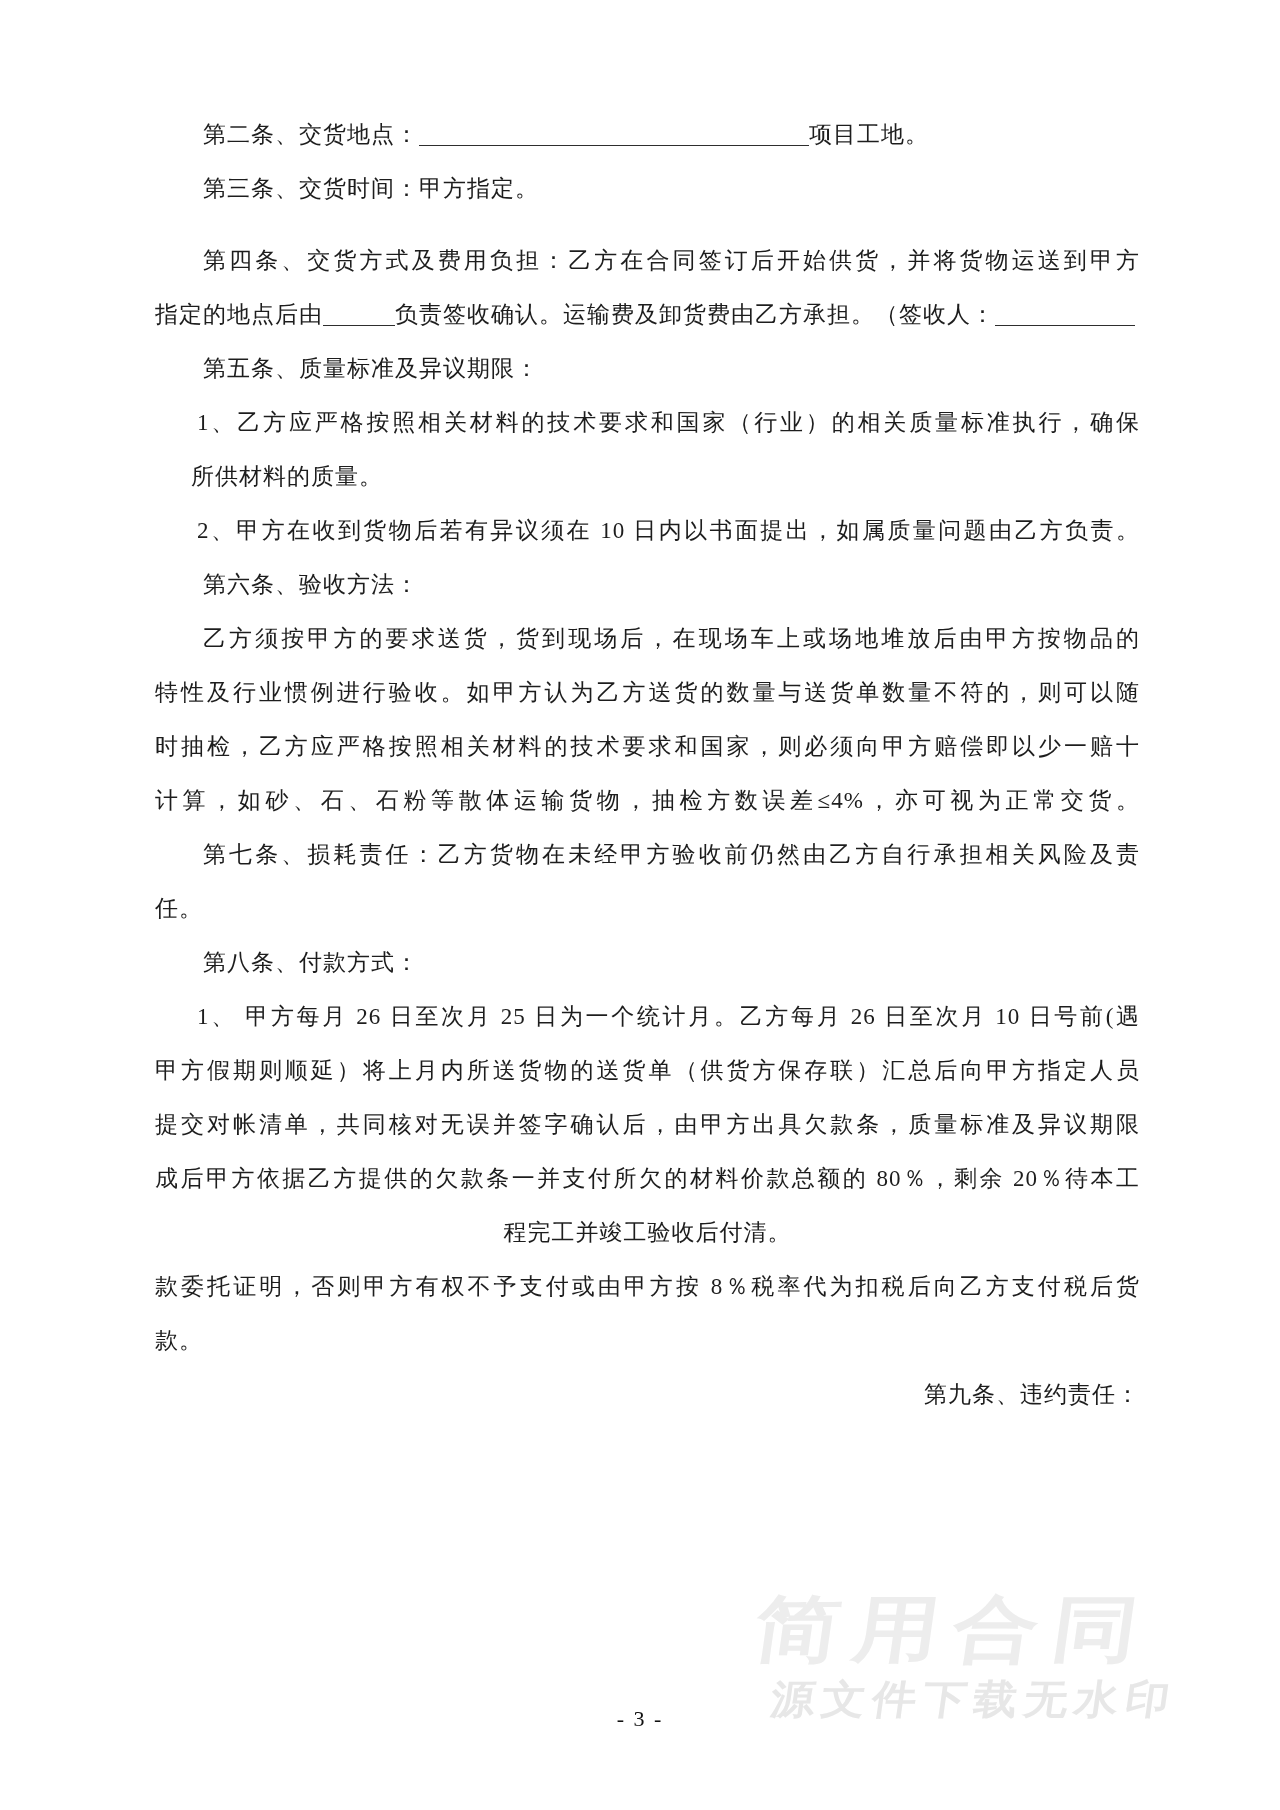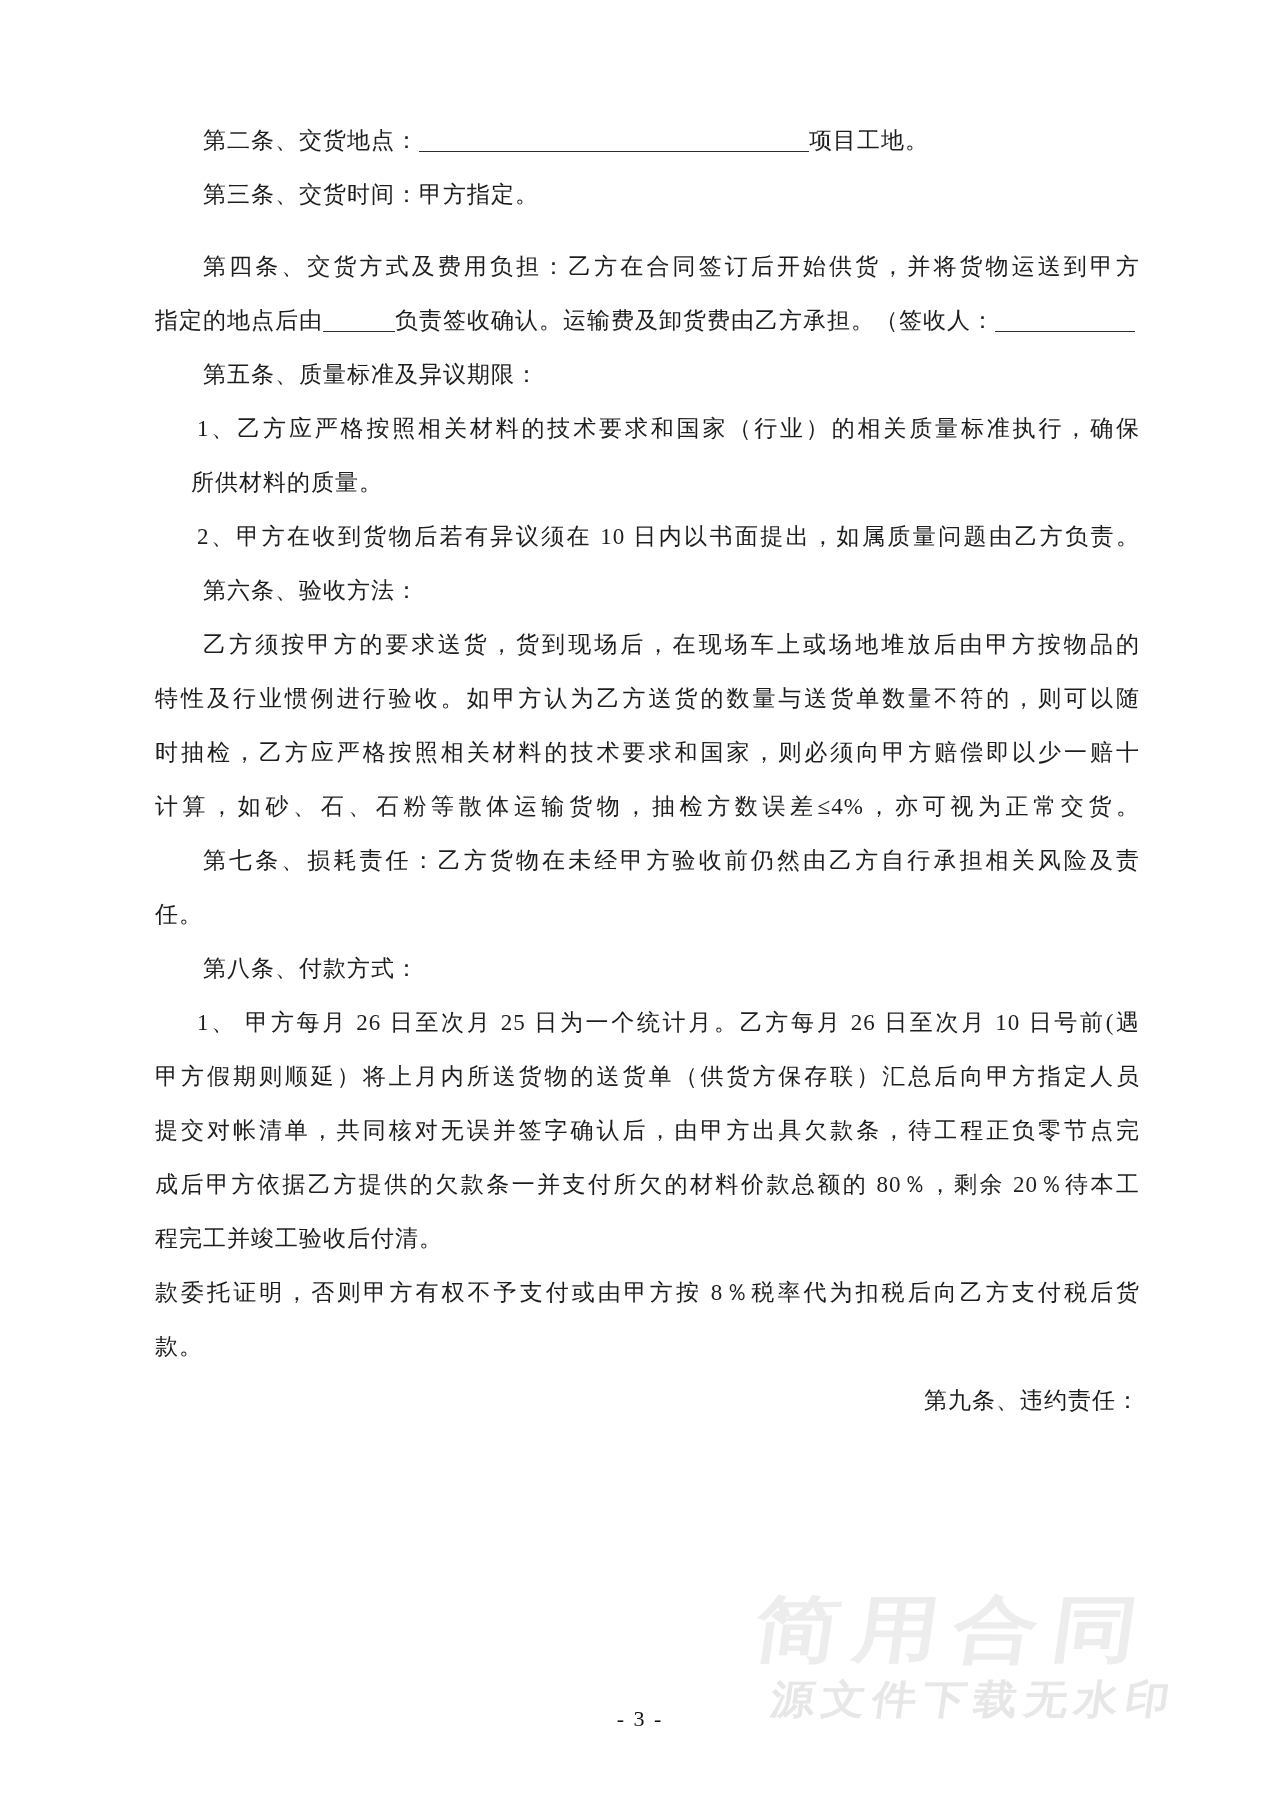--- a/index.html
+++ b/index.html
@@ -6,21 +6,21 @@
   .page {
     position:relative;
     width:1280px; height:1810px;
     background:#ffffff;
     overflow:hidden;
     font-family:"Liberation Serif","DejaVu Serif",serif;
     color:#1d1d1d;
   }
   .content {
     position:absolute;
-    top:114px; left:155px;
+    top:108px; left:155px;
     width:985px;
   }
   .line {
     font-size:23px;
     letter-spacing:1px;
     line-height:54px;
     height:54px;
     white-space:nowrap;
   }
   .line.full {
@@ -85,23 +85,23 @@
       <div class="line" style="padding-left: 48px;"><span>第六条、验收方法：</span></div>
       <div class="line full" style="padding-left: 48px;"><span>乙方须按甲方的要求送货，货到现场后，在现场车上或场地堆放后由甲方按物品的</span></div>
       <div class="line full" style="padding-left: 0px;"><span>特性及行业惯例进行验收。如甲方认为乙方送货的数量与送货单数量不符的，则可以随</span></div>
       <div class="line full" style="padding-left: 0px;"><span>时抽检，乙方应严格按照相关材料的技术要求和国家，则必须向甲方赔偿即以少一赔十</span></div>
       <div class="line full" style="padding-left: 0px;"><span>计算，如砂、石、石粉等散体运输货物，抽检方数误差≤4%，亦可视为正常交货。</span></div>
       <div class="line full" style="padding-left: 48px;"><span>第七条、损耗责任：乙方货物在未经甲方验收前仍然由乙方自行承担相关风险及责</span></div>
       <div class="line" style="padding-left: 0px;"><span>任。</span></div>
       <div class="line" style="padding-left: 48px;"><span>第八条、付款方式：</span></div>
       <div class="line full" style="padding-left: 42px;"><span>1、 甲方每月 26 日至次月 25 日为一个统计月。乙方每月 26 日至次月 10 日号前(遇</span></div>
       <div class="line full" style="padding-left: 0px;"><span>甲方假期则顺延）将上月内所送货物的送货单（供货方保存联）汇总后向甲方指定人员</span></div>
-      <div class="line full" style="padding-left: 0px;"><span>提交对帐清单，共同核对无误并签字确认后，由甲方出具欠款条，待工程正负零节点完</span></div>
+      <div class="line full" style="padding-left: 0px;"><span>提交对帐清单，共同核对无误并签字确认后，由甲方出具欠款条，质量标准及异议期限</span></div>
       <div class="line full" style="padding-left: 0px;"><span>成后甲方依据乙方提供的欠款条一并支付所欠的材料价款总额的 80％，剩余 20％待本工</span></div>
-      <div class="line" style="padding-left: 0px;"><span>程完工并竣工验收后付清。</span></div>
+      <div class="line" style="padding-left: 0px; text-align: center;"><span>程完工并竣工验收后付清。</span></div>
       <div class="line full" style="padding-left: 0px;"><span>款委托证明，否则甲方有权不予支付或由甲方按 8％税率代为扣税后向乙方支付税后货</span></div>
       <div class="line" style="padding-left: 0px;"><span>款。</span></div>
       <div class="line" style="padding-left: 48px; text-align: right;"><span>第九条、违约责任：</span></div>
     </div>
 
   <div class="watermark-title" style="color: rgb(237, 237, 237);">简用合同</div>
 
   <div class="watermark-subtitle" style="color: rgb(231, 231, 231);">源文件下载无水印</div>
 
   <div class="page-number">- 3 -</div>

